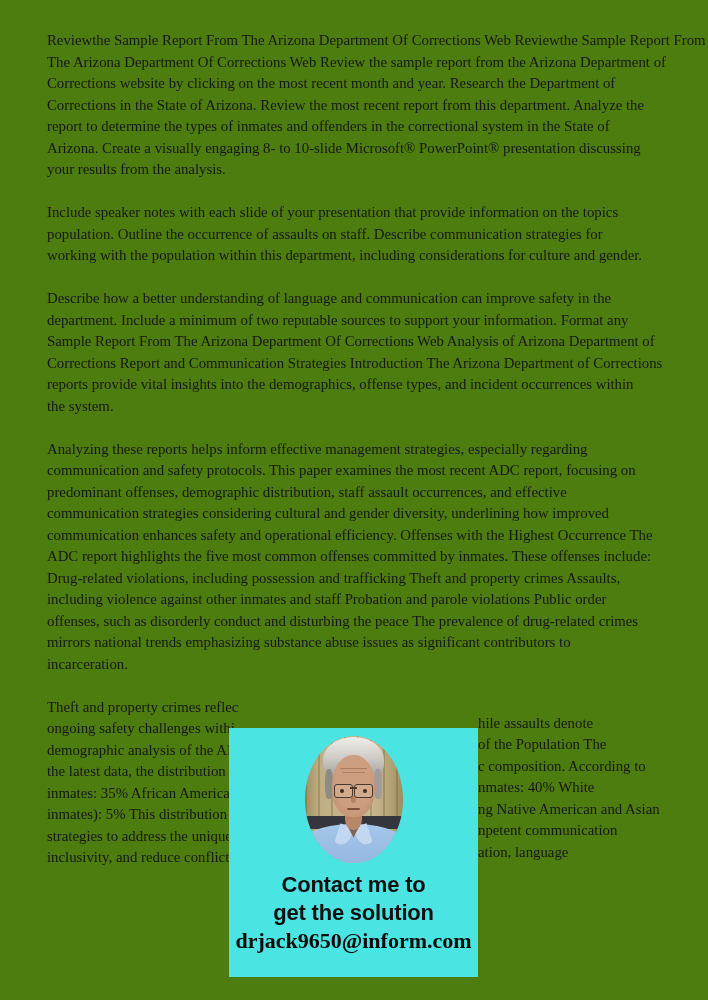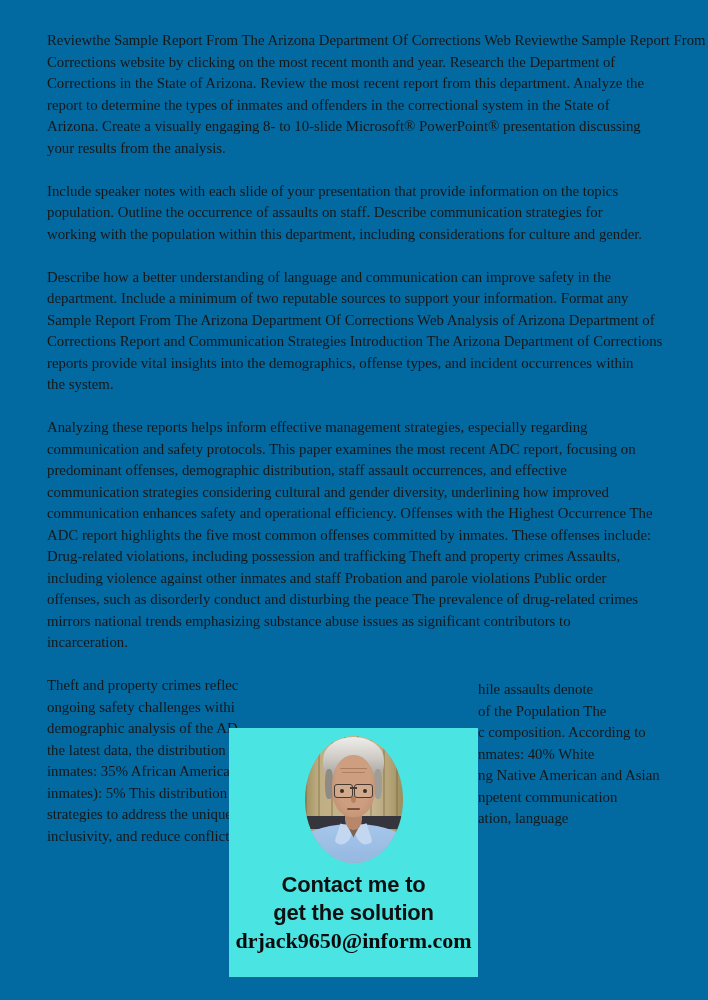--- a/index.html
+++ b/index.html
@@ -1,23 +1,23 @@
 <!DOCTYPE html>
 <html><head>
 <meta charset="utf-8">
 <style>
   html,body{margin:0;padding:0;background:#ffffff;}
-  .page{position:relative;width:708px;height:1000px;background:#0369a1;overflow:hidden;
+  .page{position:relative;width:708px;height:1000px;background:#4d7c0f;overflow:hidden;
         font-family:"Liberation Serif","DejaVu Serif",serif;color:#171717;}
   .doc{position:absolute;left:47px;top:30px;width:645px;
        font-size:14.8px;line-height:21.5px;}
   .para{margin:0 0 21.5px 0;}
   .line{white-space:nowrap;height:21.5px;}
   .split{position:relative;}
-  .frag-right{position:absolute;left:431px;top:4px;white-space:nowrap;}
+  .frag-right{position:absolute;left:431px;top:16px;white-space:nowrap;}
 
   
   .ad{position:absolute;left:229px;top:728px;width:249px;height:249px;z-index:5;
       display:flex;flex-direction:column;align-items:center;overflow:hidden;}
   .ad-heading{margin-top:8px;text-align:center;
       font-family:"Liberation Sans","DejaVu Sans",sans-serif;
       font-weight:700;font-size:22px;line-height:28px;color:#101010;letter-spacing:-0.2px;}
   .ad-email{margin-top:0;text-align:center;
       font-family:"Liberation Serif","DejaVu Serif",serif;
       font-weight:700;font-size:22px;line-height:28px;color:#0b0b0b;}
@@ -56,20 +56,21 @@
 </style>
 </head>
 <body>
 
 <div class="page">
 
   <div class="doc">
 
   <div class="para">
         <div class="line">Reviewthe Sample Report From The Arizona Department Of Corrections Web Reviewthe Sample Report From</div>
+        <div class="line">The Arizona Department Of Corrections Web Review the sample report from the Arizona Department of</div>
         <div class="line">Corrections website by clicking on the most recent month and year. Research the Department of</div>
         <div class="line">Corrections in the State of Arizona. Review the most recent report from this department. Analyze the</div>
         <div class="line">report to determine the types of inmates and offenders in the correctional system in the State of</div>
         <div class="line">Arizona. Create a visually engaging 8- to 10-slide Microsoft® PowerPoint® presentation discussing</div>
         <div class="line">your results from the analysis.</div>
       </div>
       <div class="para">
         <div class="line">Include speaker notes with each slide of your presentation that provide information on the topics</div>
         <div class="line">population. Outline the occurrence of assaults on staff. Describe communication strategies for</div>
         <div class="line">working with the population within this department, including considerations for culture and gender.</div>

